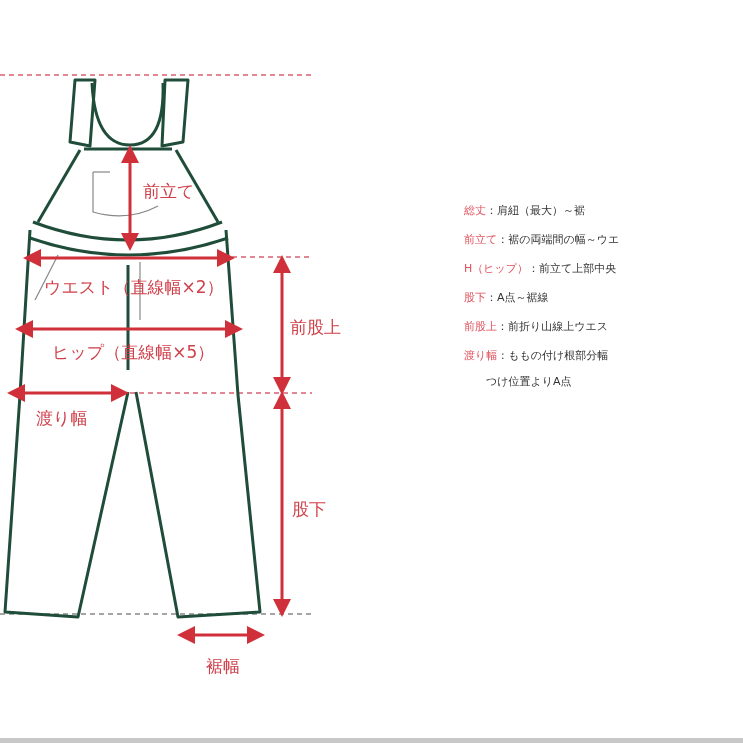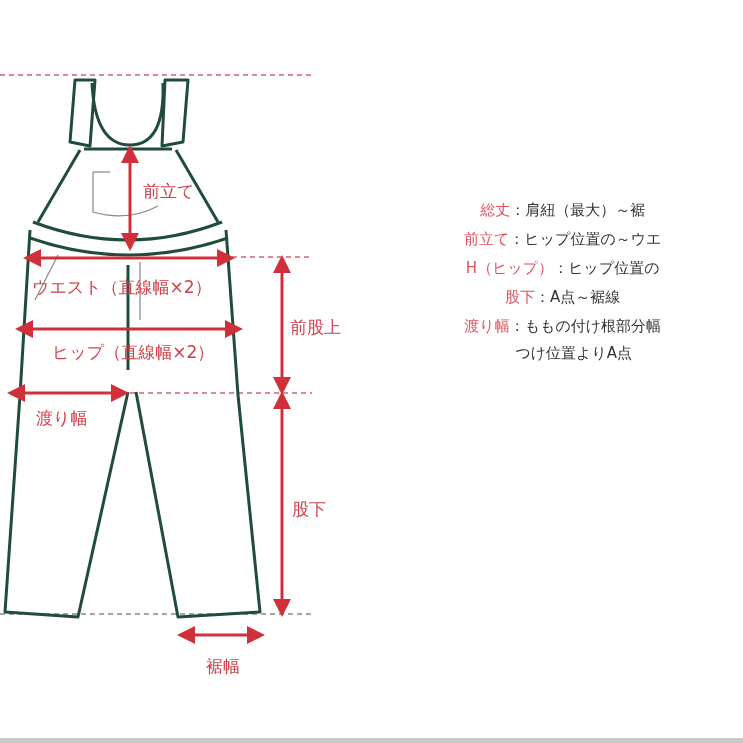--- a/index.html
+++ b/index.html
@@ -1,19 +1,19 @@
 <!DOCTYPE html>
 <html><head>
 <meta charset="utf-8">
 <style>
   html, body { margin:0; padding:0; background:#fff; }
   body { width:743px; height:743px; position:relative; overflow:hidden; font-family:"DejaVu Sans", sans-serif; }
   #diagram { position:absolute; left:0; top:0; width:743px; height:743px; }
   .lbl { position:absolute; color:#d0404a; font-size:17px; white-space:nowrap; }
-  .legend { position:absolute; left:464px; top:196px; font-size:15px; color:#333;text-align:center; }
+  .legend { position:absolute; left:464px; top:196px; font-size:11px; color:#333; }
   .legend .row { height:29px; line-height:29px; white-space:nowrap; }
   .legend .row.indent { padding-left:22px; height:26px; line-height:24px; }
   .legend .key { color:#e0505a; }
   .bottom-bar { position:absolute; left:0; top:738px; width:743px; height:5px; background:#c8c8c8; }
 </style>
 </head>
 <body>
 
 <svg id="diagram" viewBox="0 0 743 743" xmlns="http://www.w3.org/2000/svg">
   <defs>
@@ -62,29 +62,30 @@
     <line x1="32" y1="258" x2="226" y2="258" marker-start="url(#ah)" marker-end="url(#ah)"></line>
     <line x1="24" y1="329" x2="234" y2="329" marker-start="url(#ah)" marker-end="url(#ah)"></line>
     <line x1="16" y1="393" x2="120" y2="393" marker-start="url(#ah)" marker-end="url(#ah)"></line>
     <line x1="282" y1="264" x2="282" y2="386" marker-start="url(#ah)" marker-end="url(#ah)"></line>
     <line x1="282" y1="400" x2="282" y2="608" marker-start="url(#ah)" marker-end="url(#ah)"></line>
     <line x1="186" y1="635" x2="256" y2="635" marker-start="url(#ah)" marker-end="url(#ah)"></line>
   </g>
 </svg>
 
 <div class="lbl" style="left:143px;top:180px;">前立て</div>
-<div class="lbl" style="left:32px;top:276px;">ウエスト（直線幅×2）</div>
-<div class="lbl" style="left:52px;top:341px;">ヒップ（直線幅×2）</div>
+<div class="lbl" style="left:44px;top:276px;">ウエスト（直線幅×2）</div>
+<div class="lbl" style="left:52px;top:341px;">ヒップ（直線幅×5）</div>
 <div class="lbl" style="left:290px;top:316px;">前股上</div>
 <div class="lbl" style="left:36px;top:407px;">渡り幅</div>
 <div class="lbl" style="left:292px;top:498px;">股下</div>
 <div class="lbl" style="left:206px;top:655px;">裾幅</div>
 
 <div class="legend">
   <div class="row"><span class="key">総丈</span><span>：</span><span>肩紐（最大）～裾</span></div>
-  <div class="row"><span class="key">前立て</span><span>：</span><span>ヒップ位置の～ウエ</span></div>
-  <div class="row"><span class="key">H（ヒップ）</span><span>：</span><span>ヒップ位置の</span></div>
+  <div class="row"><span class="key">前立て</span><span>：</span><span>裾の両端間の幅～ウエ</span></div>
+  <div class="row"><span class="key">H（ヒップ）</span><span>：</span><span>前立て上部中央</span></div>
   <div class="row"><span class="key">股下</span><span>：</span><span>A点～裾線</span></div>
+  <div class="row"><span class="key">前股上</span><span>：</span><span>前折り山線上ウエス</span></div>
   <div class="row"><span class="key">渡り幅</span><span>：</span><span>ももの付け根部分幅</span></div>
   <div class="row indent"><span>つけ位置よりA点</span></div>
 </div>
 
 <div class="bottom-bar"></div>
 
 </body></html>

